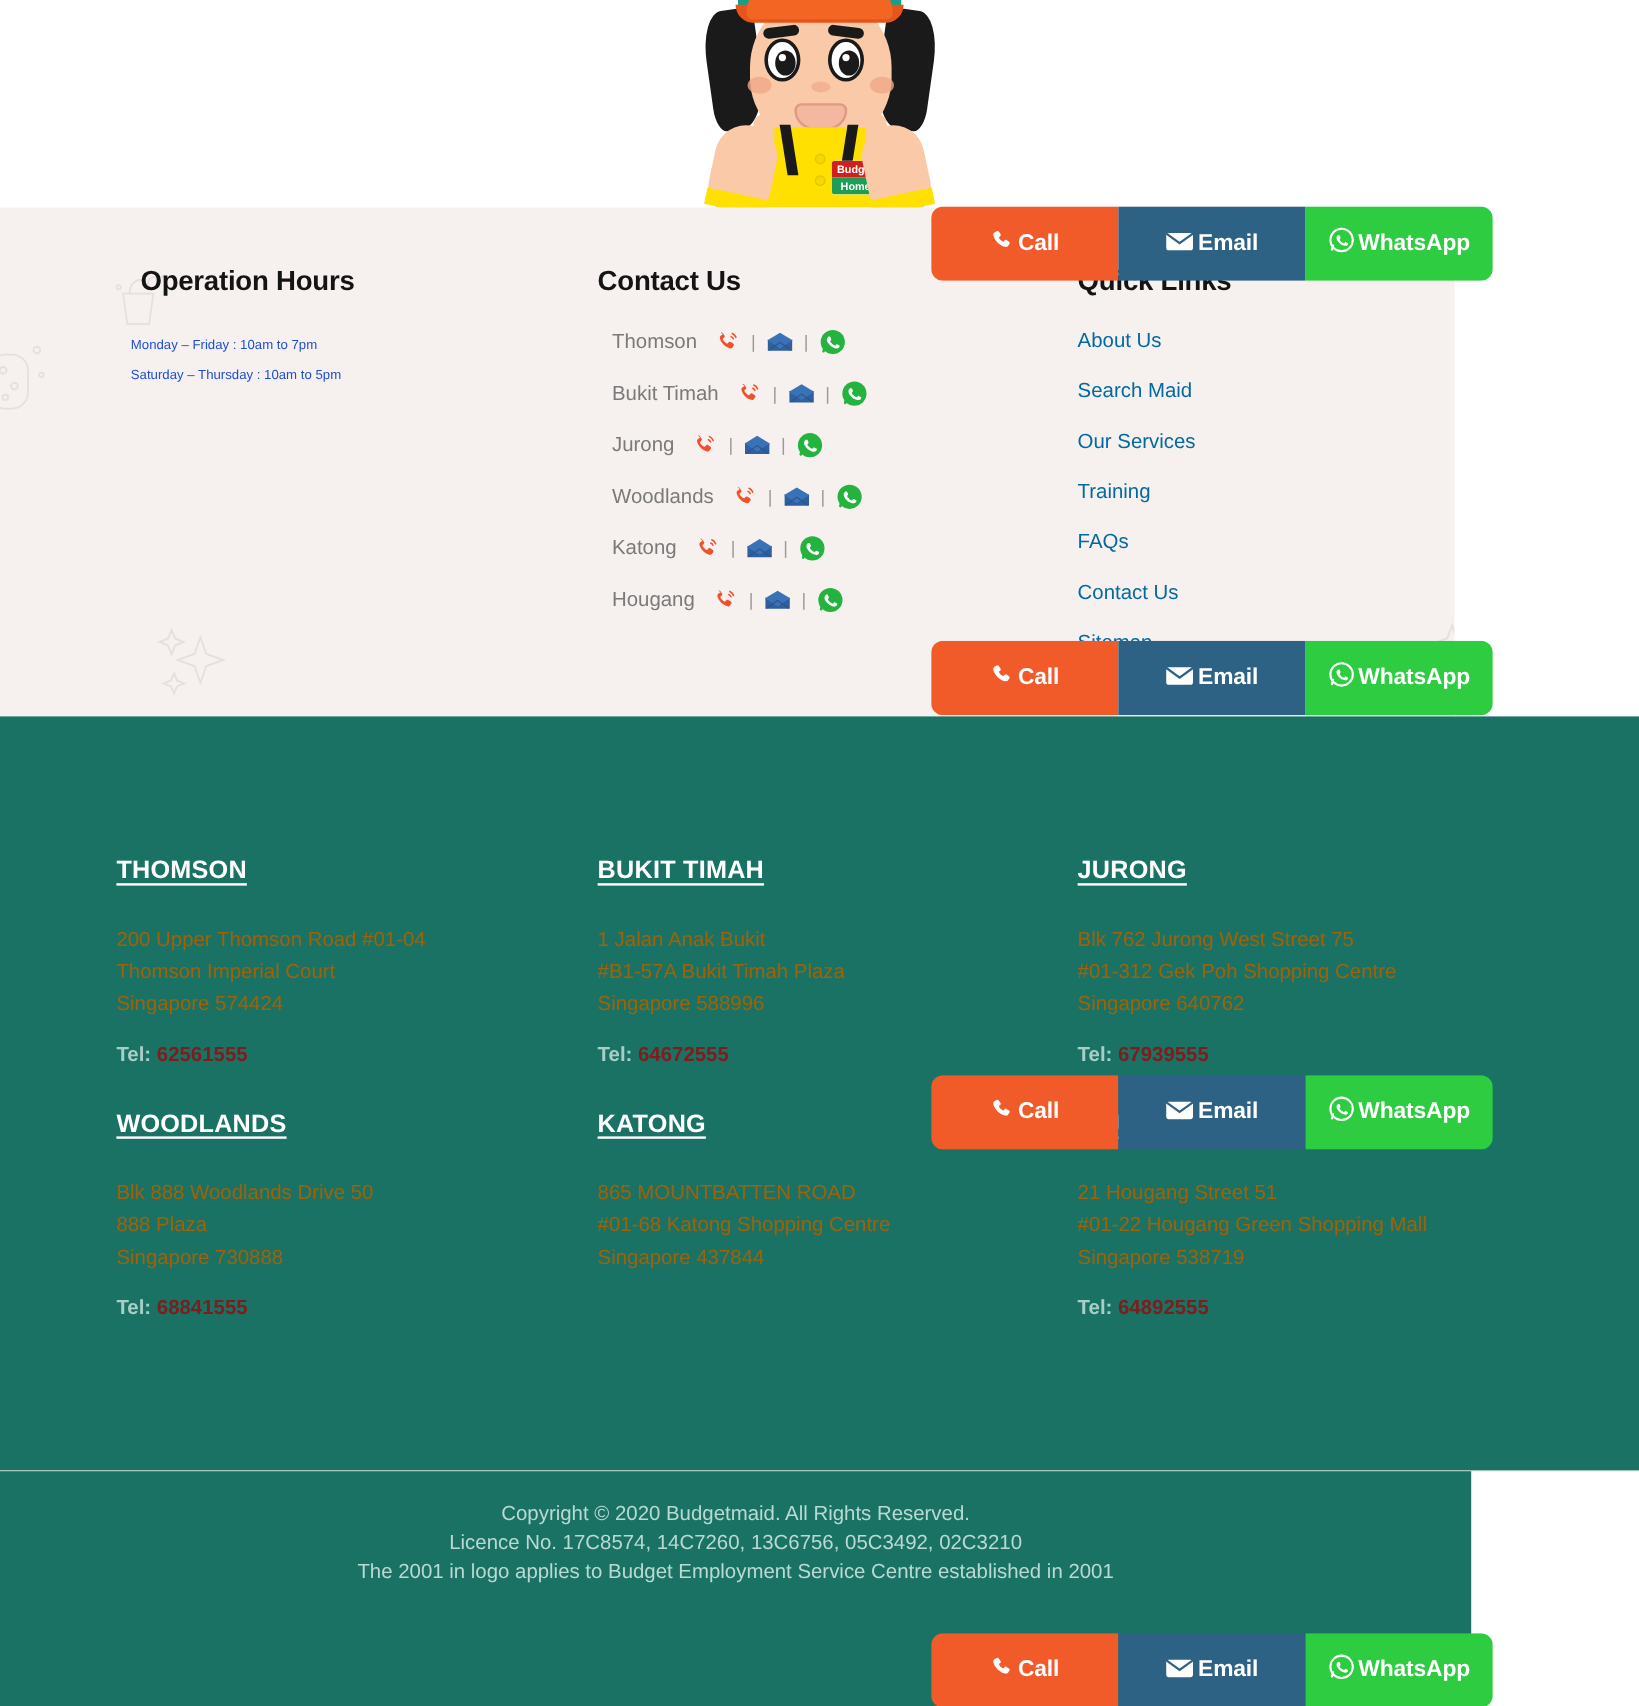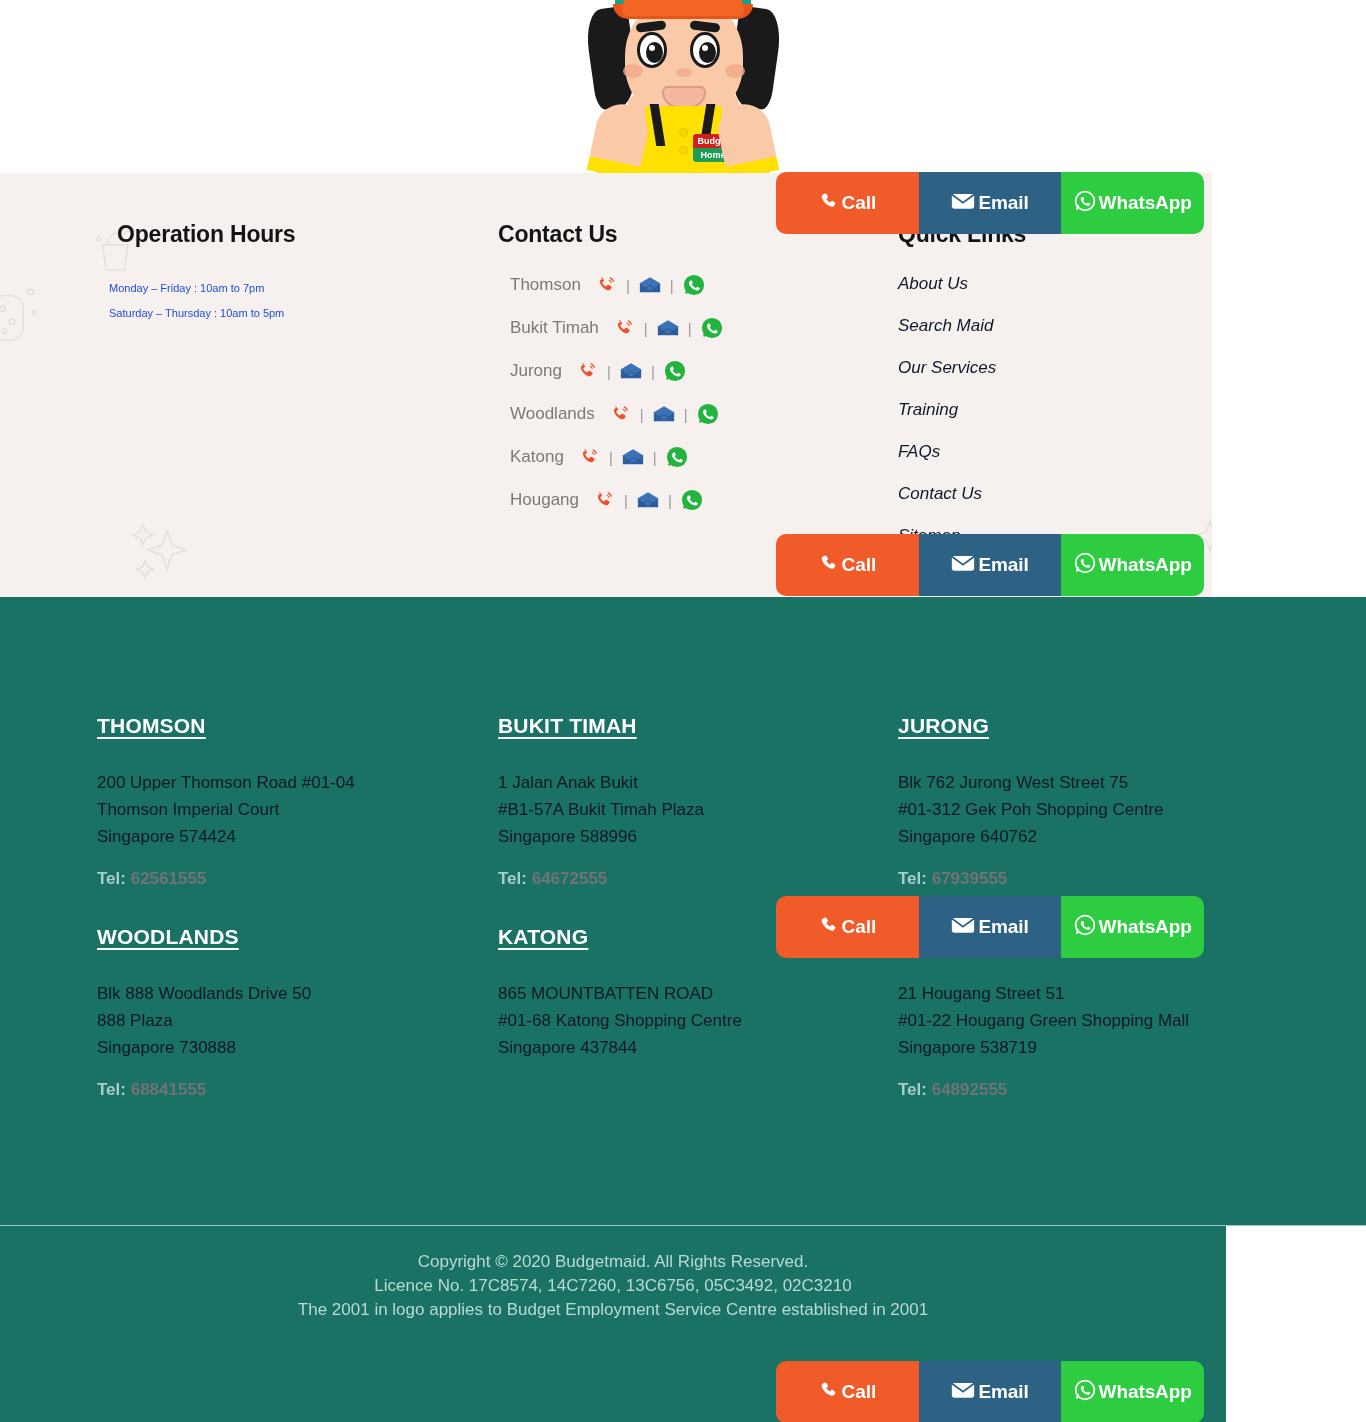--- a/index.html
+++ b/index.html
@@ -207,25 +207,24 @@
   .ico { display: inline-flex; align-items: center; }
   .sep {
     color: #9a9a9a;
     font-size: 15px;
     margin: 0 9px;
     line-height: 1;
   }
 
   .link-item {
     font-size: 17px;
-    color: #0f172a;
+    color: #0369a1;
     margin-bottom: 22px;
     display: block;
     text-decoration: none;
-    font-style: italic;
   }
 
   
   .green {
     position: absolute;
     top: 597px; left: 0;
     width: 1366px;
     height: 628px;
     background: #1a7265;
   }
@@ -249,30 +248,30 @@
     font-weight: bold;
     color: #ffffff;
     text-decoration: underline;
     text-underline-offset: 4px;
     margin-bottom: 19px;
     letter-spacing: .2px;
   }
   .branch-addr {
     font-size: 17px;
     line-height: 27px;
-    color: #0f172a;
+    color: #a16207;
     margin-top: 31px;
   }
   .branch-tel {
     margin-top: 19px;
     font-size: 17px;
     color: #a8cfc7;
     font-weight: bold;
   }
-  .branch-tel .num { color: #737373; }
+  .branch-tel .num { color: #7f1d1d; }
 
   
   .copy-divider {
     position: absolute;
     left: 0; top: 1225px;
     width: 1366px; height: 1px;
     background: #9ec7bf;
   }
   .copyright {
     position: absolute;
@@ -286,21 +285,21 @@
   .copyright p {
     font-size: 17px;
     line-height: 24px;
     color: #b9dad3;
   }
 
   
   .floatbar {
     position: absolute;
     left: 776px;
-    width: 428px;
+    width: 468px;
     height: 62px;
     display: flex;
     border-radius: 10px;
     overflow: hidden;
     z-index: 50;
   }
   .fb-1 { top: 172px; }
   .fb-2 { top: 534px; }
   .fb-3 { top: 896px; }
   .fb-4 { top: 1361px; }

